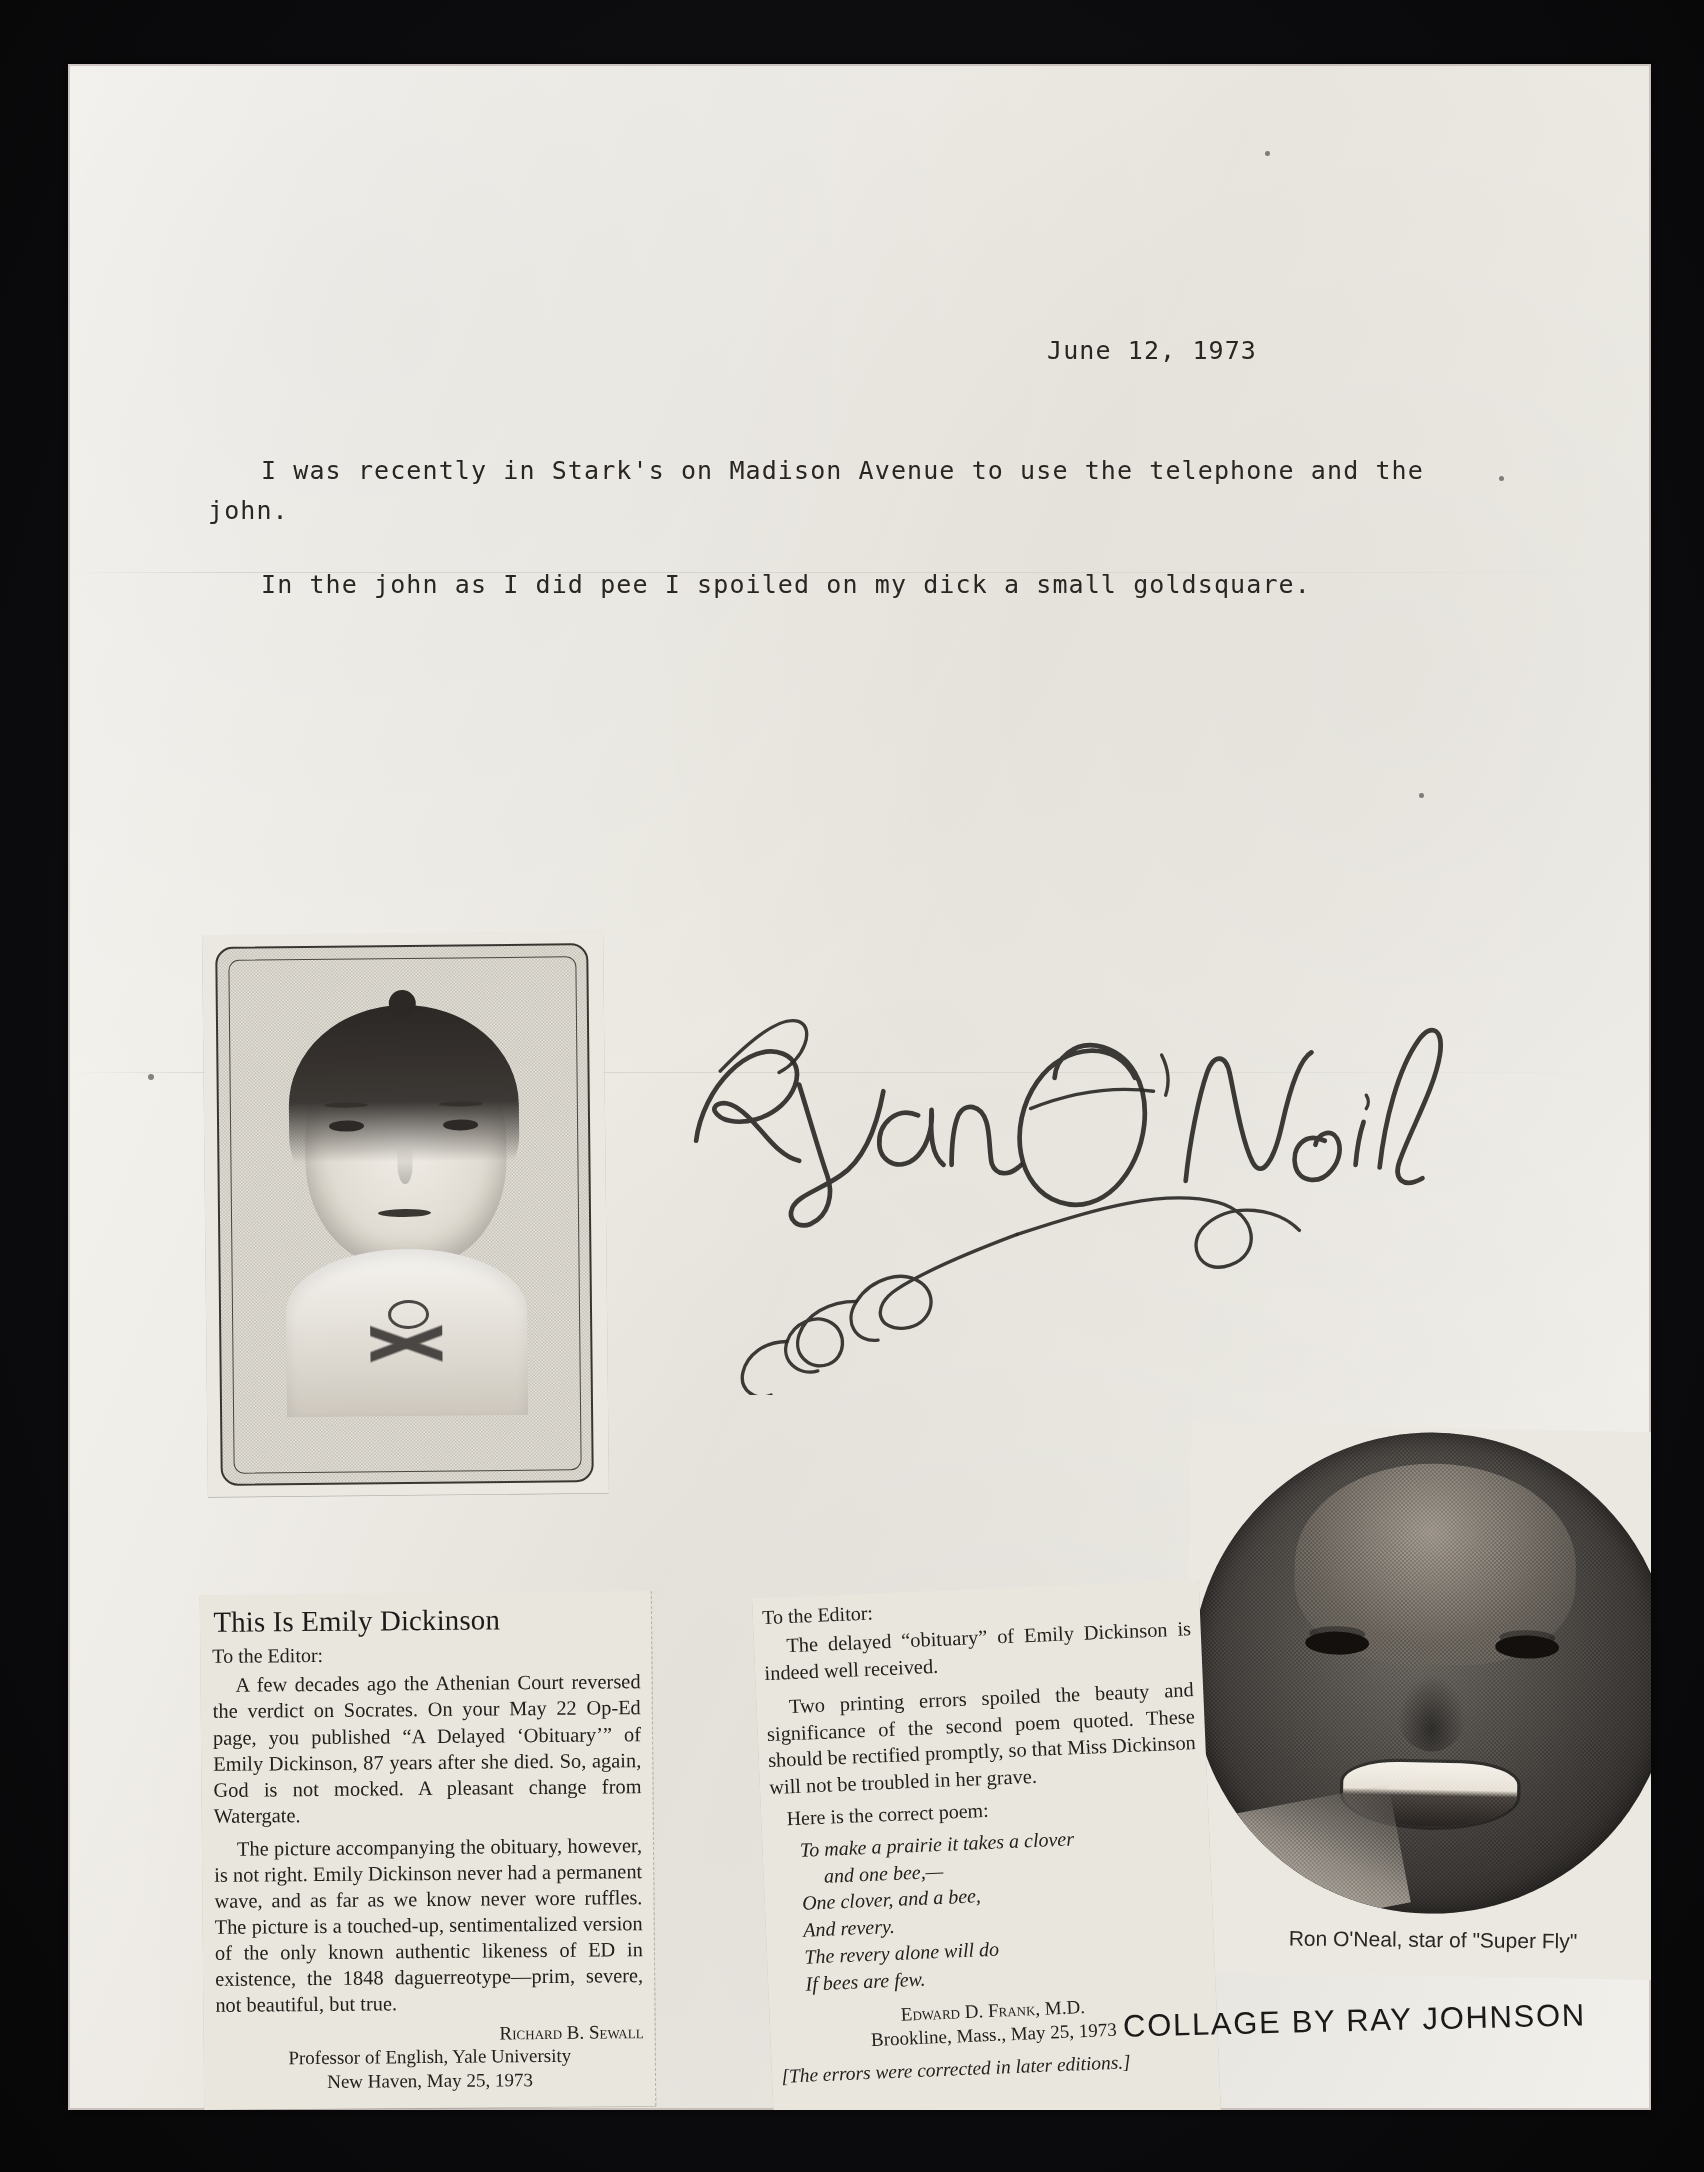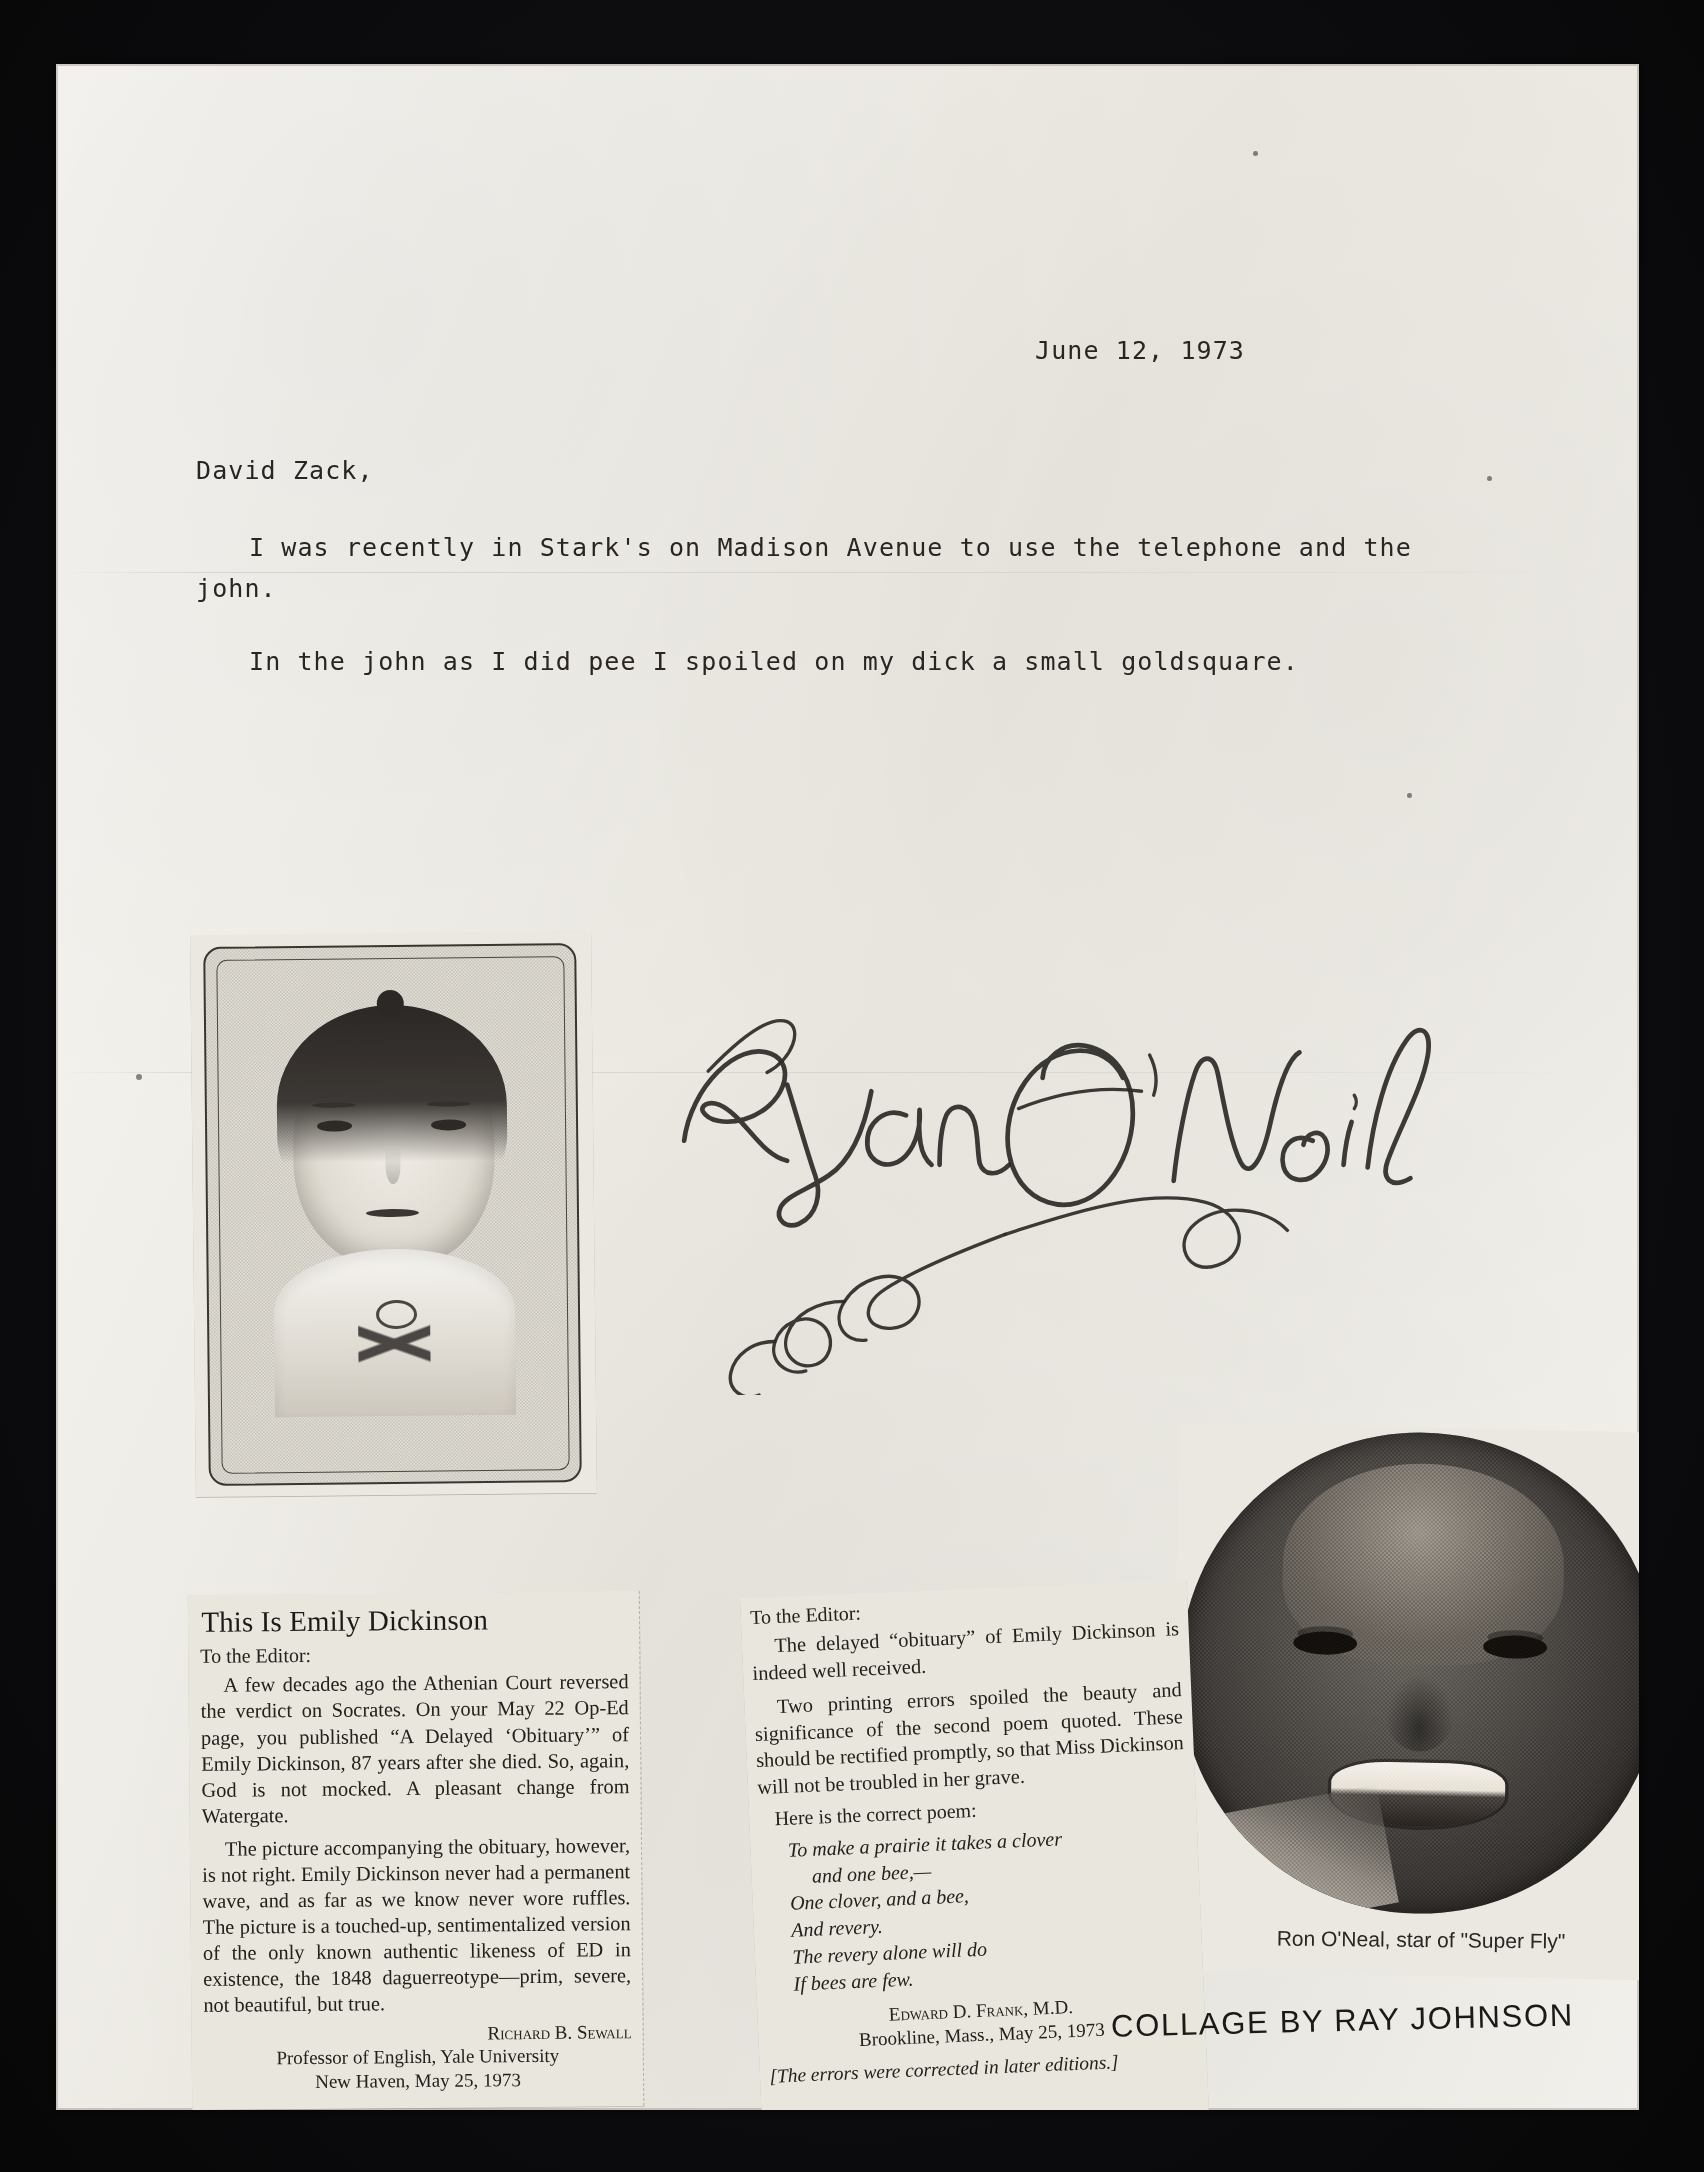--- a/index.html
+++ b/index.html
@@ -19,21 +19,21 @@
   .scan-backdrop {
     position: absolute;
     inset: 0;
     background:
       radial-gradient(ellipse at 50% 45%, #16161a 0%, #0b0b0d 70%, #070708 100%);
   }
 
   
   .sheet {
     position: absolute;
-    left: 56px;
+    left: 68px;
     top: 64px;
     width: 1583px;
     height: 2046px;
     background: #ece9e2;
     box-shadow: 0 0 12px rgba(0,0,0,0.6);
     overflow: hidden;
     filter: contrast(1.02);
   }
   .sheet::before {
     
@@ -464,21 +464,20 @@
   <div class="crease" style="top:508px;"></div>
   <div class="crease" style="top:1008px;"></div>
   <div class="speck" style="left:80px;top:1010px;width:6px;height:6px;"></div>
   <div class="speck" style="left:1431px;top:412px;width:5.3px;height:5.3px;"></div>
   <div class="speck" style="left:1351px;top:729px;width:4.7px;height:4.7px;"></div>
   <div class="speck" style="left:1137px;top:1996px;width:8px;height:8px;"></div>
   <div class="speck" style="left:1197px;top:87px;width:4.7px;height:4.7px;"></div>
 
   <div class="letter">
     <div class="letter-date">June 12, 1973</div>
-    <div class="letter-salutation">David Zack,</div>
     <div class="letter-para">I was recently in Stark's on Madison Avenue to use the telephone and the john.</div>
     <div class="letter-para">In the john as I did pee I spoiled on my dick a small goldsquare.</div>
   </div>
 
   <div class="collage">
 
     <div class="ed-portrait">
       <div class="frame-outer">
         <div class="frame-inner"></div>
         <div class="ed-face"></div>

